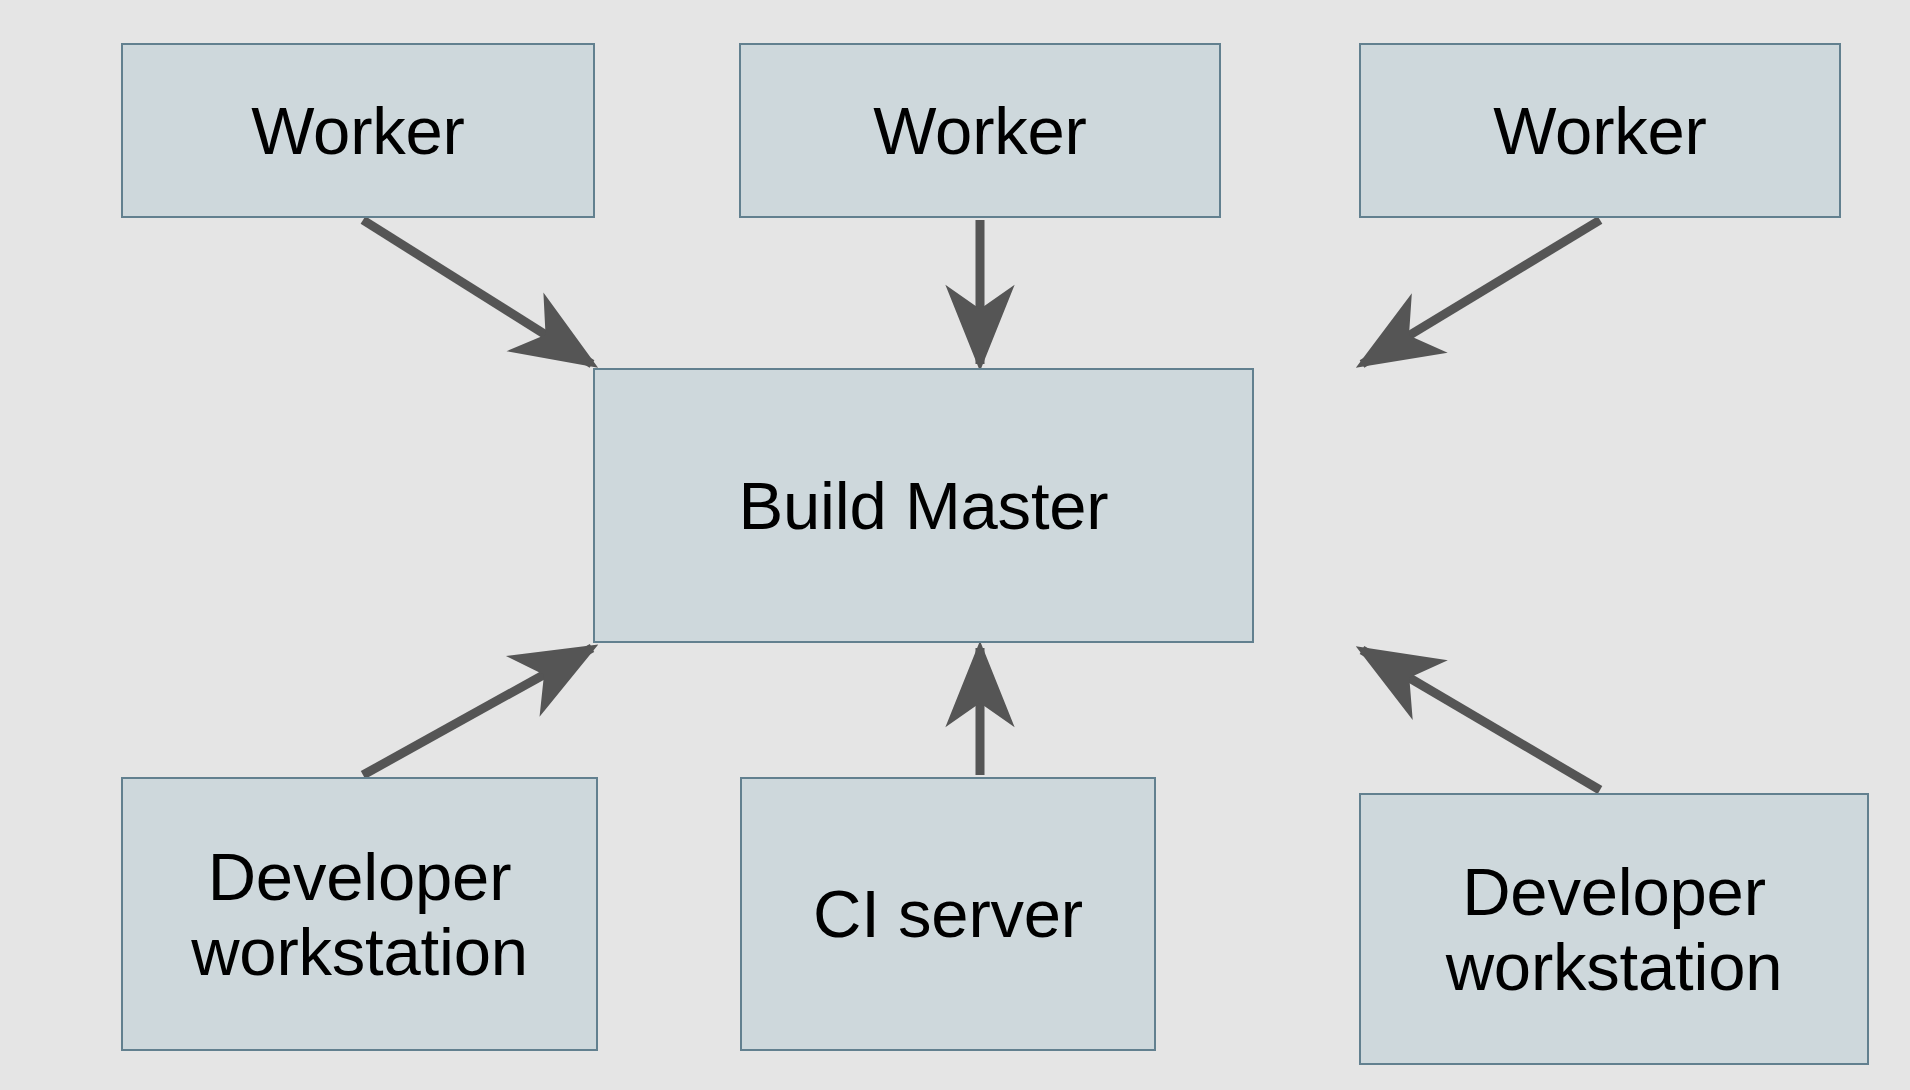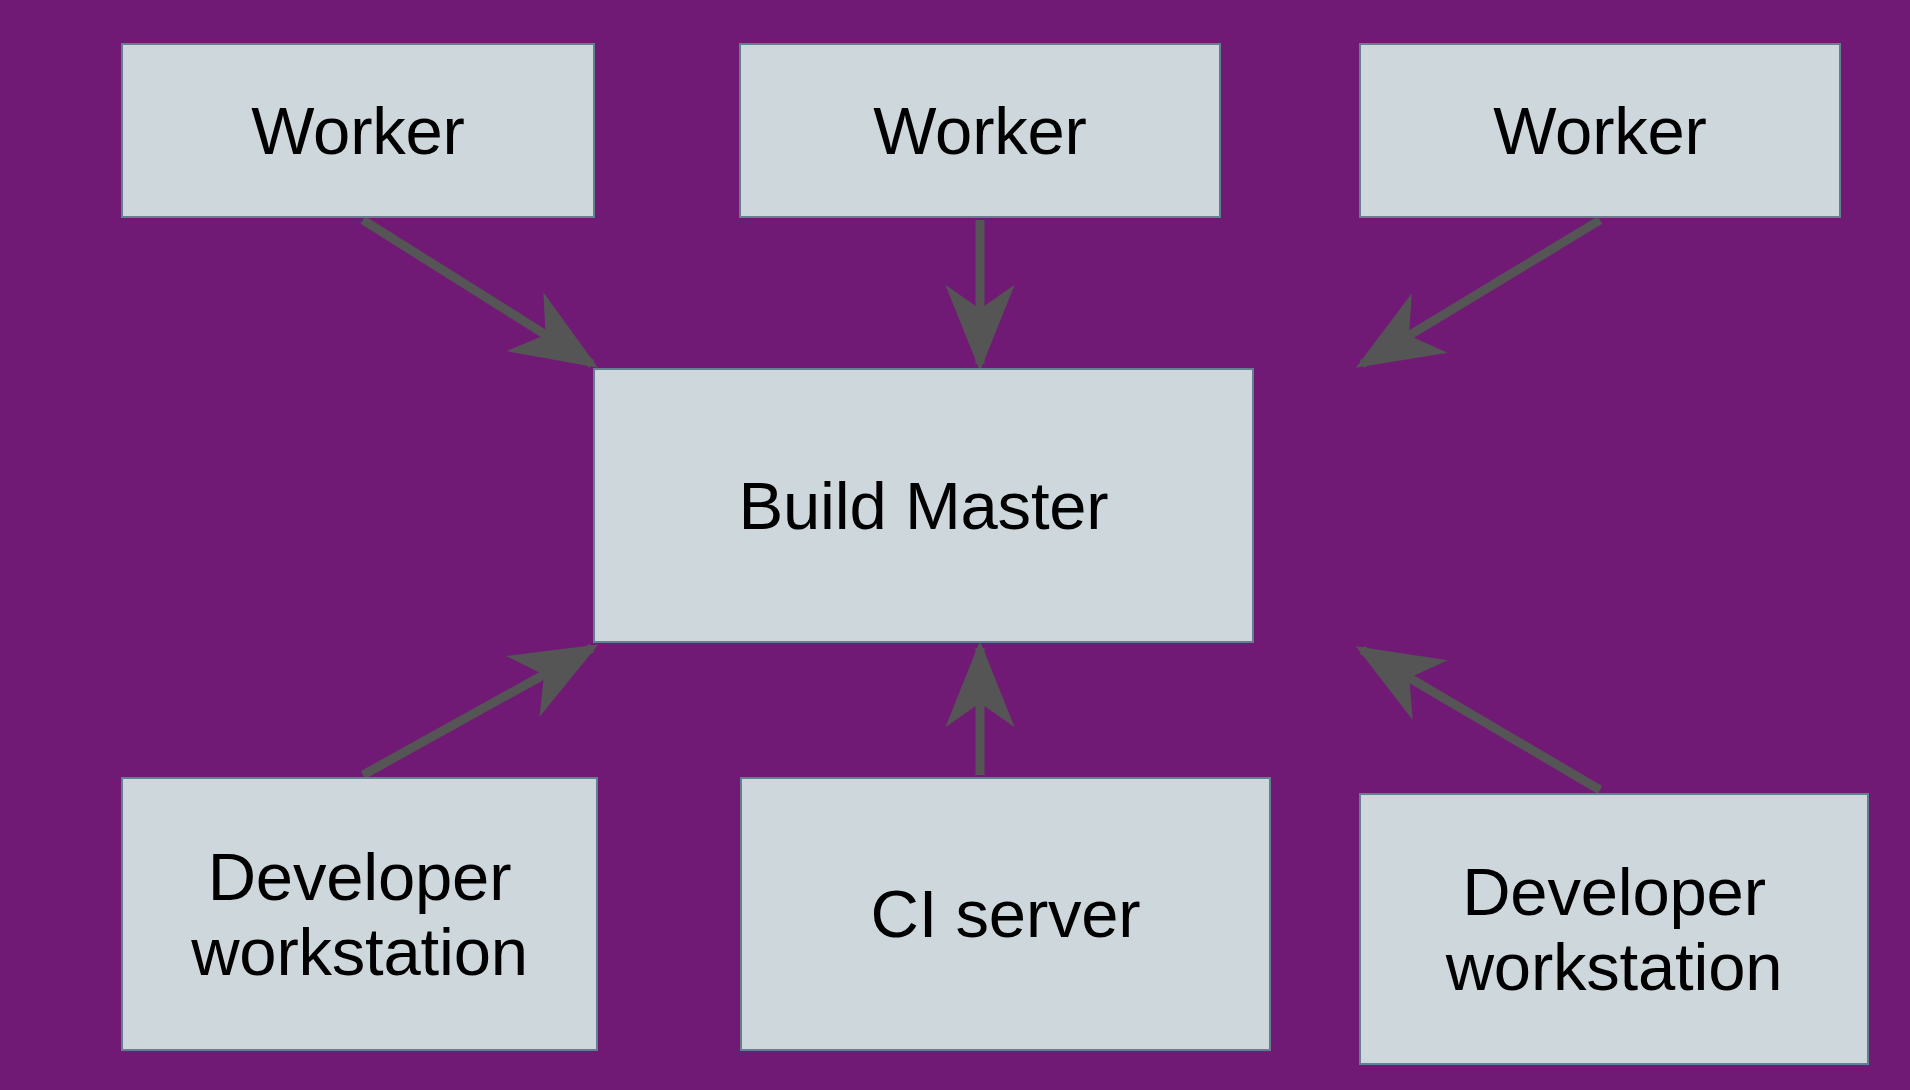--- a/index.html
+++ b/index.html
@@ -8,21 +8,21 @@
     padding: 0;
     background: #ffffff;
   }
   body {
     font-family: "Liberation Sans", sans-serif;
   }
   #canvas {
     position: relative;
     width: 1910px;
     height: 1090px;
-    background: #701a75;
+    background: #e5e5e5;
     overflow: hidden;
   }
   #edge-layer {
     position: absolute;
     left: 0;
     top: 0;
     width: 1910px;
     height: 1090px;
     pointer-events: none;
   }
@@ -48,21 +48,21 @@
   .node-master .node-label   { font-size: 67px; }
   .node-ci .node-label       { font-size: 67px; }
   .node-dev .node-label      { font-size: 67px; }
 
   
   #node-worker-1 { left: 121px; top: 43px;  width: 474px; height: 175px; }
   #node-worker-2 { left: 739px; top: 43px;  width: 482px; height: 175px; }
   #node-worker-3 { left: 1359px; top: 43px; width: 482px; height: 175px; }
   #node-build-master { left: 593px; top: 368px; width: 661px; height: 275px; }
   #node-dev-left  { left: 121px; top: 777px;  width: 477px; height: 274px; }
-  #node-ci-server { left: 740px; top: 777px;  width: 531px; height: 274px; }
+  #node-ci-server { left: 740px; top: 777px;  width: 416px; height: 274px; }
   #node-dev-right { left: 1359px; top: 793px; width: 510px; height: 272px; }
 </style>
 </head>
 <body>
 
 <div id="canvas">
 
   <svg id="edge-layer" viewBox="0 0 1910 1090" width="1910" height="1090">
     <defs>
       <marker id="arrowhead" markerWidth="10" markerHeight="8" refX="9.2" refY="4" orient="auto" markerUnits="strokeWidth">

